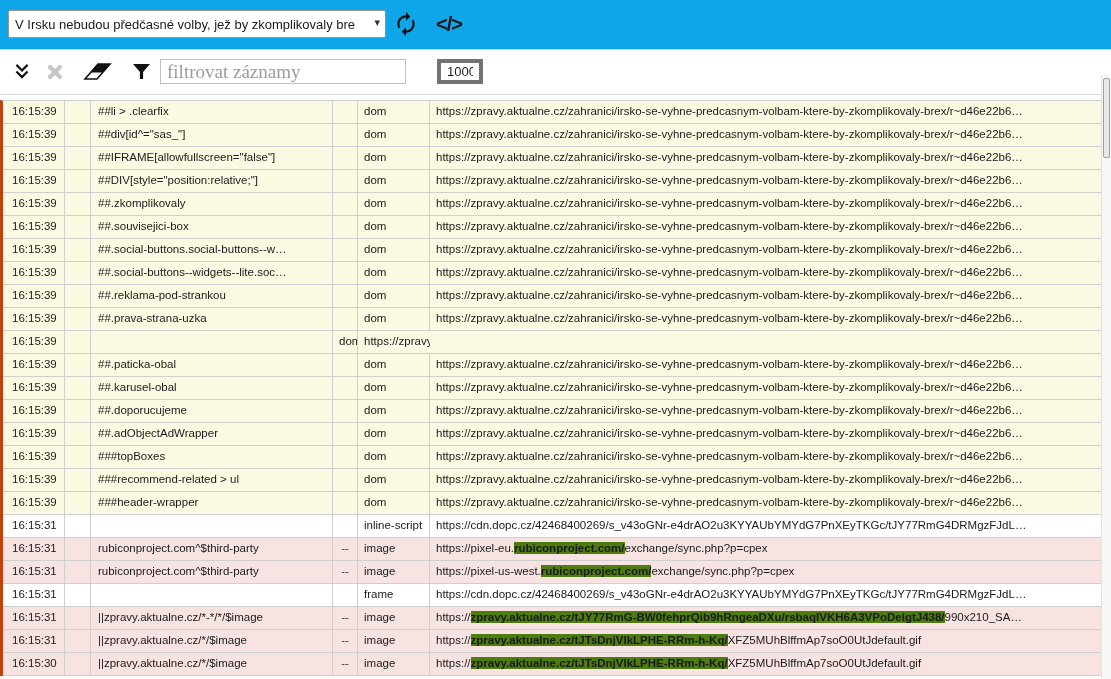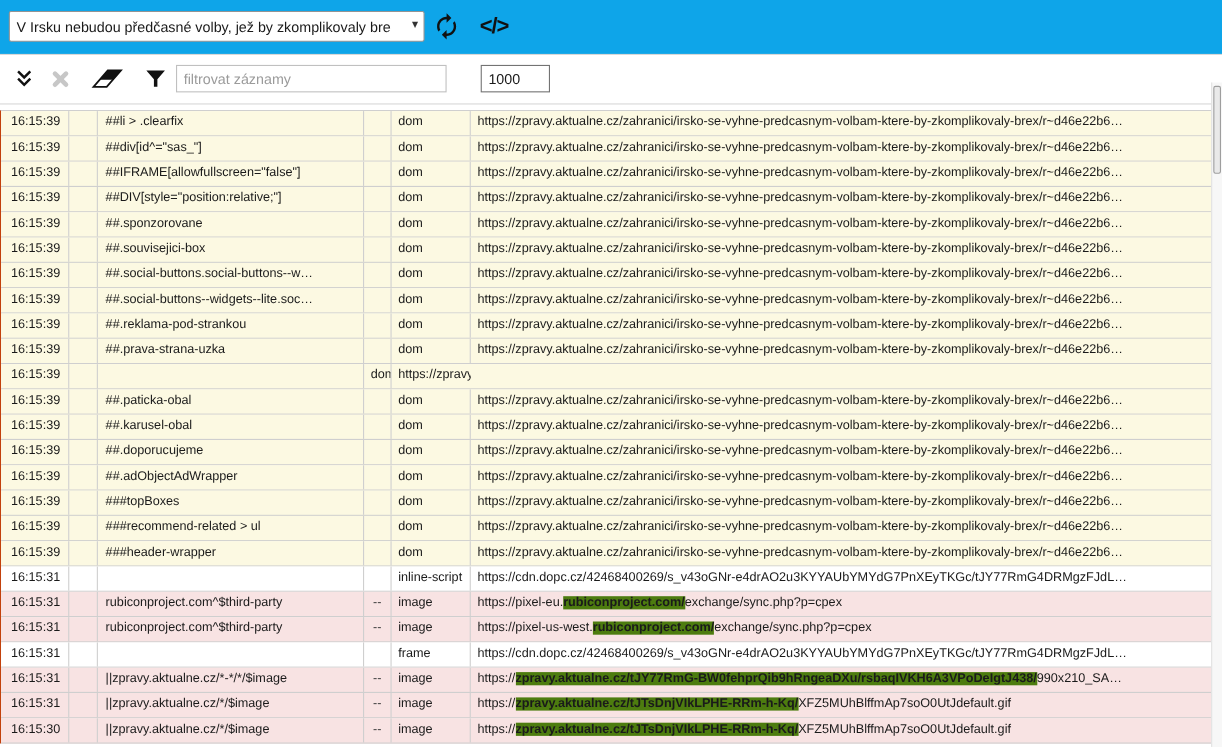--- a/index.html
+++ b/index.html
@@ -25,30 +25,30 @@
 
   
   .toolbar { position:relative; height:45px; border-bottom:1px solid #d8d8d8; background:#fff; }
   .tbtn { position:absolute; background:none; border:none; cursor:pointer; padding:0; width:22px; height:22px; }
   .tbtn svg { display:block; }
   .btn-expand { left:12px; top:10px; }
   .btn-clear  { left:46px; top:11px; }
   .btn-eraser { left:82px; top:10px; width:32px; }
   .btn-funnel { left:132px; top:10px; }
   .filter-input { position:absolute; left:160px; top:9px; width:246px; height:25px;
-    border:1px solid #c0c0c0; font-family:Liberation Sans, sans-serif; font-size:13px;
+    border:1px solid #c0c0c0; font-family:Liberation Serif, serif; font-size:19px;
     padding:0 6px; color:#737373; outline:none; }
   .filter-input::placeholder { color:#9b9b9b; }
-  .limit-input { position:absolute; left:437px; top:9px; width:63px; height:25px;
-    border:1px solid #737373; font-family:"Liberation Sans", sans-serif; font-size:13px;
+  .limit-input { position:absolute; left:437px; top:9px; width:46px; height:25px;
+    border:4px solid #737373; font-family:"Liberation Sans", sans-serif; font-size:13px;
     padding:0 6px; color:#1a1a1a; outline:none; }
 
   
   .table { position:absolute; left:0; top:100px; width:1101px;
-           border-top:1px solid #cfcfcf; border-left:1px solid #c2410c; }
+           border-top:1px solid #cfcfcf; border-left:3px solid #c2410c; }
   .row { display:grid; grid-template-columns:62px 26px 242px 25px 72px 1fr;
          height:23px; border-bottom:1px solid #cfcfcf; font-size:11.5px; line-height:21px;
          cursor:default; }
   .row > div { overflow:hidden; white-space:nowrap; }
   .c-time { padding-left:9px; border-right:1px solid #cfcfcf; }
   .c-blank { border-right:1px solid #cfcfcf; }
   .c-rule { padding-left:7px; border-right:1px solid #cfcfcf; }
   .c-dash { text-align:center; border-right:1px solid #cfcfcf; color:#3a3a3a; }
   .c-type { padding-left:6px; border-right:1px solid #cfcfcf; }
   .c-url  { padding-left:6px; }
@@ -153,21 +153,21 @@
       <div class="c-time">16:15:39</div>
       <div class="c-blank"></div>
       <div class="c-rule">##DIV[style="position:relative;"]</div>
       <div class="c-dash"></div>
       <div class="c-type">dom</div>
       <div class="c-url"><span class="u-pre">https://zpravy.aktualne.cz/zahranici/irsko-se-vyhne-predcasnym-volbam-ktere-by-zkomplikovaly-brex/r~d46e22b6…</span><span class="u-post"></span></div>
     </div>
         <div class="row st-cosmetic">
       <div class="c-time">16:15:39</div>
       <div class="c-blank"></div>
-      <div class="c-rule">##.sponzorovane</div>
+      <div class="c-rule">##.zkomplikovaly</div>
       <div class="c-dash"></div>
       <div class="c-type">dom</div>
       <div class="c-url"><span class="u-pre">https://zpravy.aktualne.cz/zahranici/irsko-se-vyhne-predcasnym-volbam-ktere-by-zkomplikovaly-brex/r~d46e22b6…</span><span class="u-post"></span></div>
     </div>
         <div class="row st-cosmetic">
       <div class="c-time">16:15:39</div>
       <div class="c-blank"></div>
       <div class="c-rule">##.souvisejici-box</div>
       <div class="c-dash"></div>
       <div class="c-type">dom</div>

